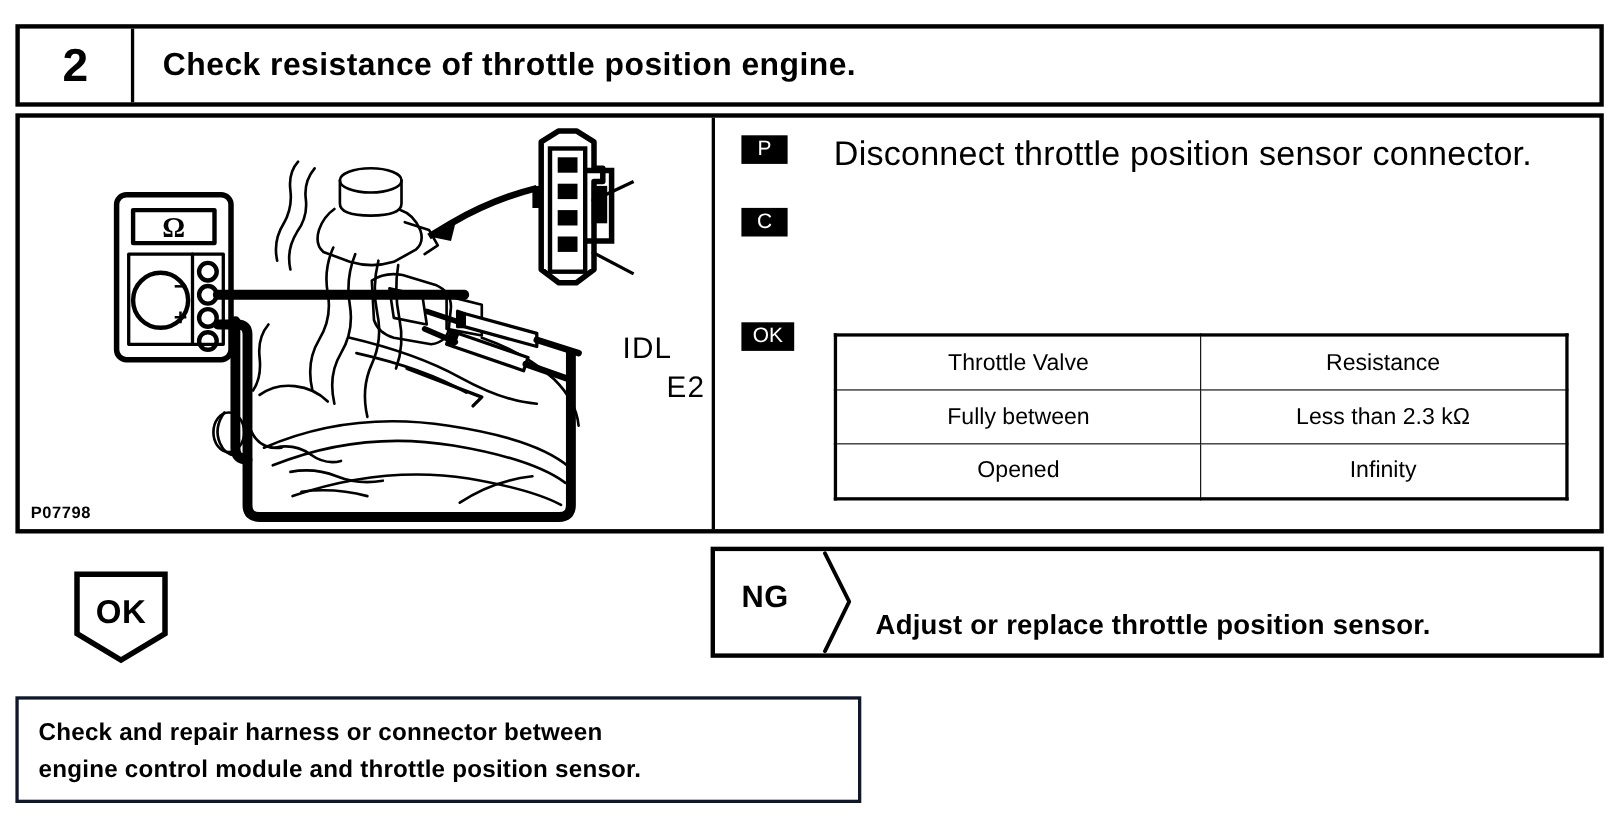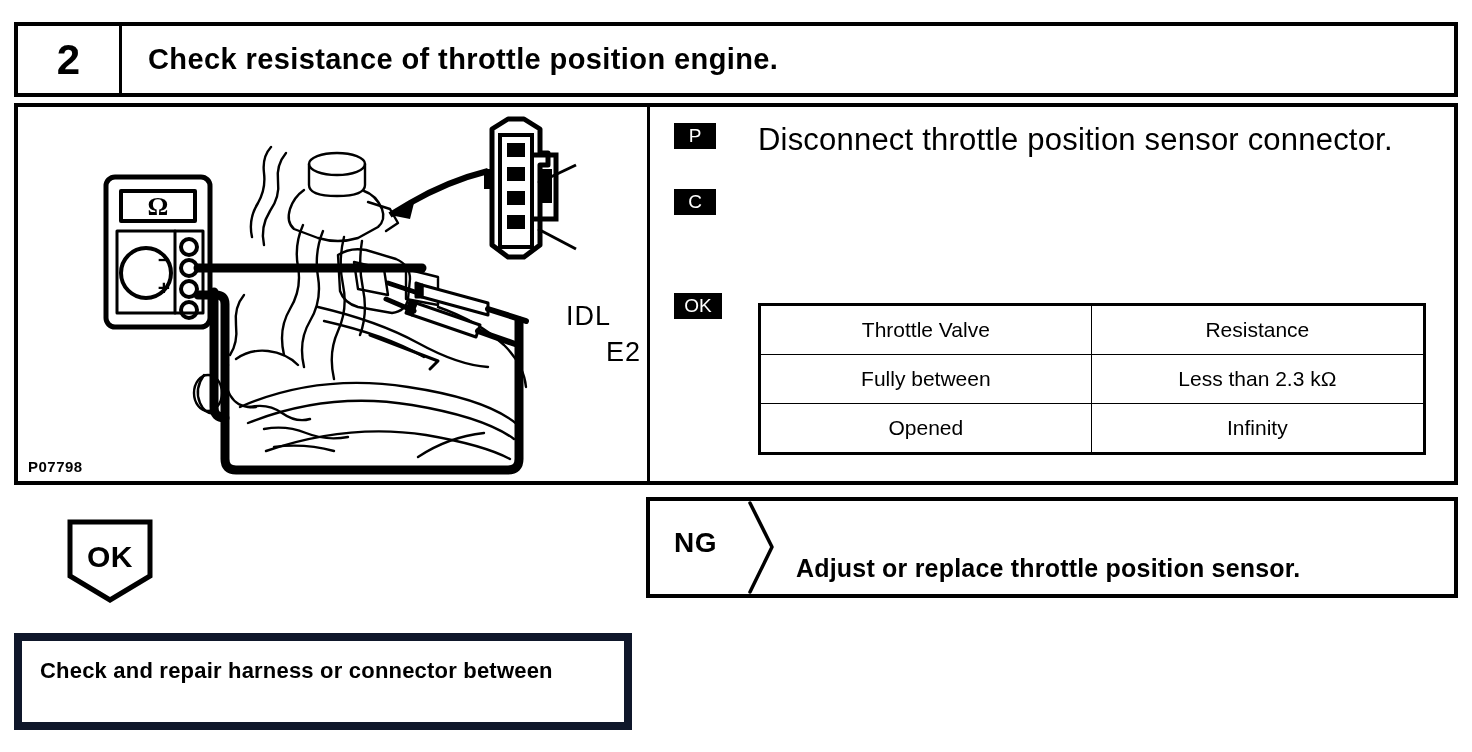--- a/index.html
+++ b/index.html
@@ -196,23 +196,23 @@
     font-weight: bold;
     letter-spacing: 0.2px;
     margin-top: 24px;
   }
 
   
   .result-frame {
     position: absolute;
     left: 14px;
     top: 633px;
-    width: 618px;
+    width: 769px;
     height: 97px;
-    border: 8px solid #0f172a;
+    border: 3px solid #0f172a;
     box-sizing: border-box;
     padding: 13px 0 0 18px;
   }
   .result-line {
     font-size: 22px;
     font-weight: bold;
     line-height: 33px;
     letter-spacing: 0.2px;
   }
 
@@ -403,15 +403,16 @@
   <div class="ng-frame">
     <div class="ng-label">NG</div>
     <svg class="ng-chevron" viewBox="0 0 36 93">
       <path d="M4 2 L 26 46 L 4 91" fill="none" stroke="#000" stroke-width="3.5" stroke-linecap="round" stroke-linejoin="round"></path>
     </svg>
     <div class="ng-text">Adjust or replace throttle position sensor.</div>
   </div>
 
   <div class="result-frame">
     <div class="result-line">Check and repair harness or connector between</div>
+    <div class="result-line">engine control module and throttle position sensor.</div>
   </div>
 
 </div>
 
 </body></html>

